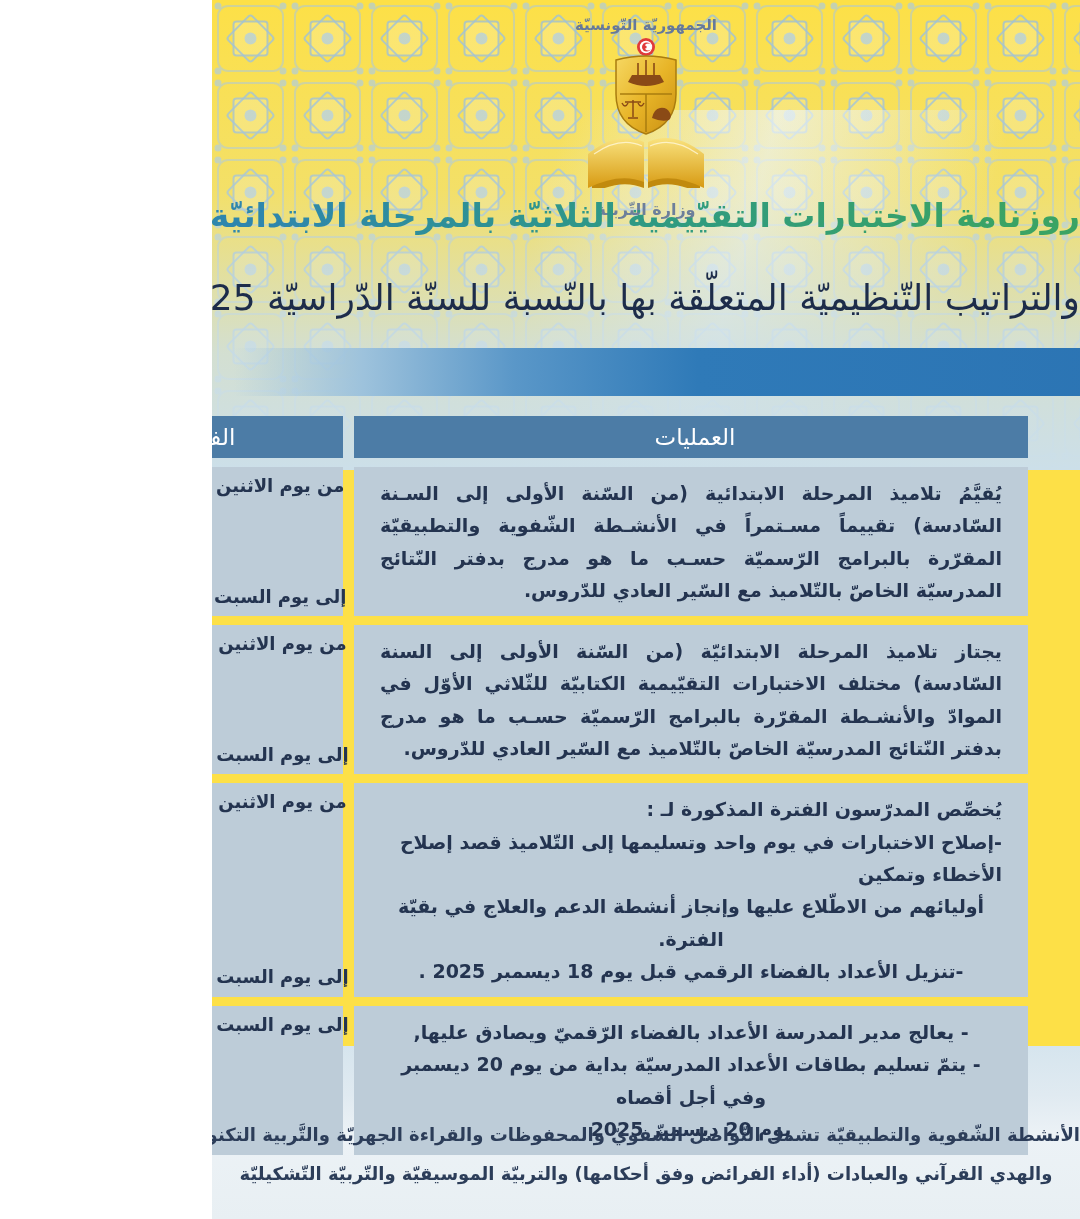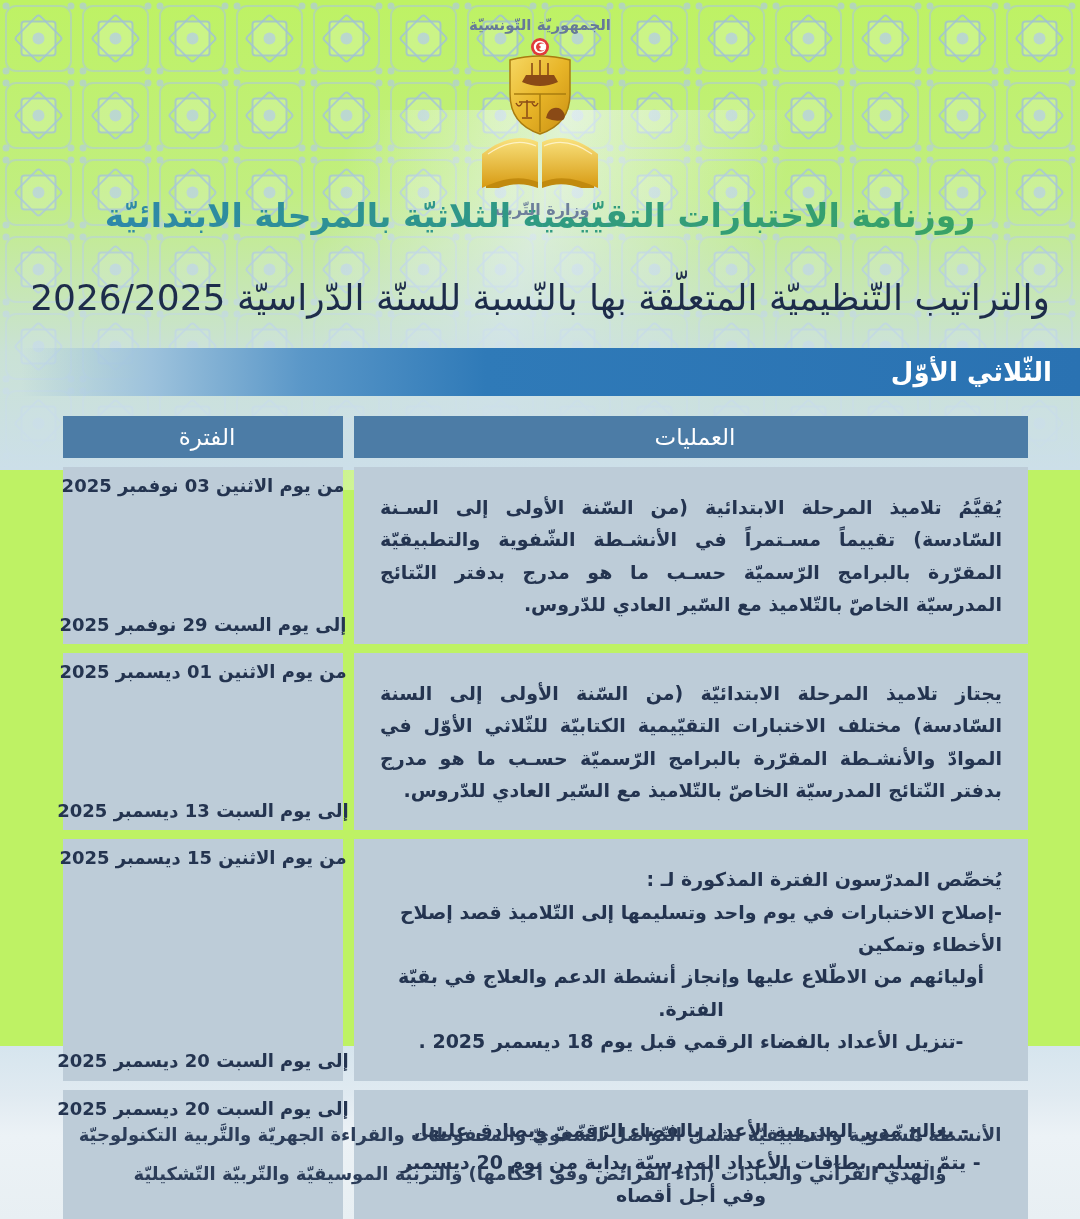--- a/index.html
+++ b/index.html
@@ -1,18 +1,18 @@
 <!DOCTYPE html>
 <html dir="rtl" lang="ar"><head>
 <meta charset="utf-8">
 <style>
   html,body{margin:0;padding:0;}
   .page{
-    position:relative;width:1080px;height:1219px;overflow:hidden;
-    background:#bef264;
+    position:relative;width:868px;height:1219px;overflow:hidden;
+    background:#fde047;
     font-family:"DejaVu Sans",sans-serif;
     direction:rtl;
   }
   
   .bg-pattern{position:absolute;top:0;left:0;width:1080px;height:470px;}
   .bg-fade{position:absolute;top:0;left:0;width:1080px;height:470px;
     background:linear-gradient(180deg,rgba(204,223,233,0) 0%,rgba(204,223,233,0.2) 40%,rgba(204,223,233,0.85) 75%,#ccdfe9 100%);}
   .bg-wash{position:absolute;top:110px;left:0;width:1080px;height:380px;
     background:linear-gradient(105deg,rgba(240,247,251,0) 30%,rgba(242,248,252,0.7) 48%,rgba(204,223,233,0) 68%);}
   .bg-bottom{position:absolute;top:1046px;left:0;width:1080px;height:173px;
@@ -38,21 +38,21 @@
   .sched-table{position:absolute;top:416px;right:52px;width:965px;
     display:flex;flex-direction:column;gap:9px;}
   .trow{display:flex;gap:11px;align-items:stretch;}
   .cell{box-sizing:border-box;}
   .cell-period{flex:0 0 280px;width:280px;}
   .cell-ops{flex:1;}
   .hcell{background:#4c7ca6;color:#ffffff;height:42px;
     display:flex;align-items:center;justify-content:center;
     font-size:23px;font-weight:normal;padding-left:8px;}
   .bcell{background:#bdccd8;color:#243450;font-weight:bold;}
-  .ops-body{padding:24px 26px;display:flex;flex-direction:column;
+  .ops-body{padding:10px 26px;display:flex;flex-direction:column;
     font-size:19px;line-height:1.7;}
   .ops-par{text-align:justify;}
   .ln{display:block;}
   .ln-r{text-align:right;}
   .ln-c{text-align:center;}
   .period-body{display:flex;flex-direction:column;align-items:center;justify-content:space-between;
     font-size:18px;line-height:2.15;white-space:nowrap;text-align:center;}
   .row-a{min-height:134px;}
   .row-b{min-height:134px;}
   .row-c{min-height:144px;}

